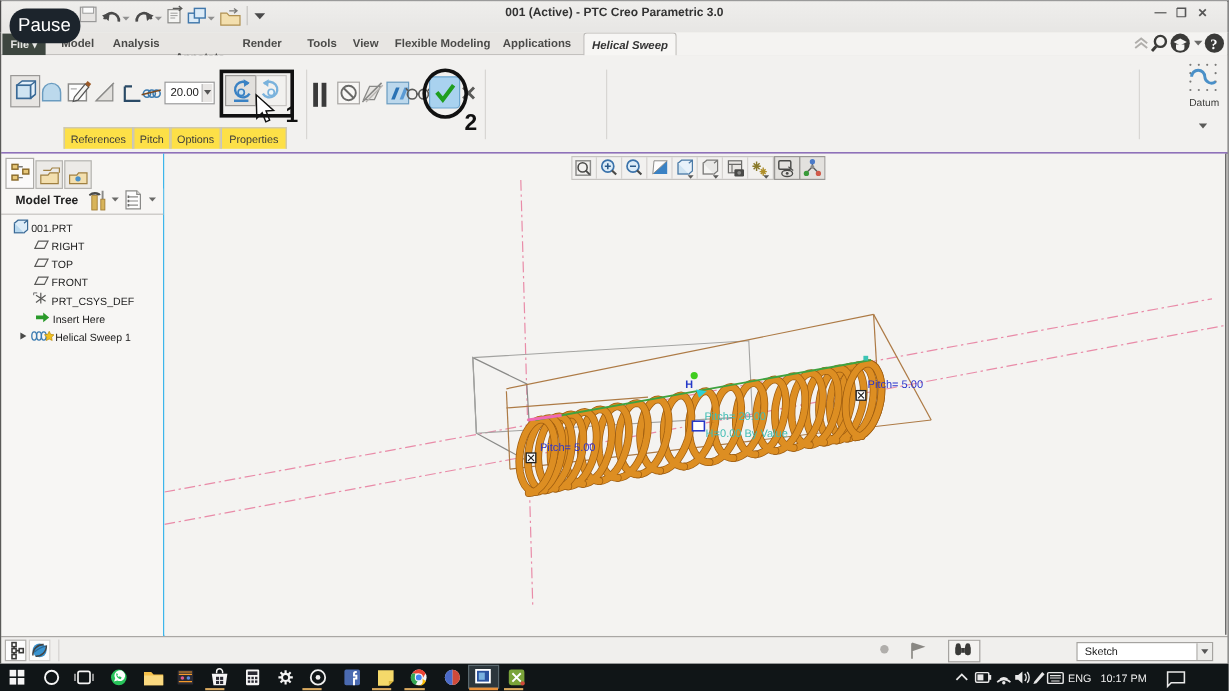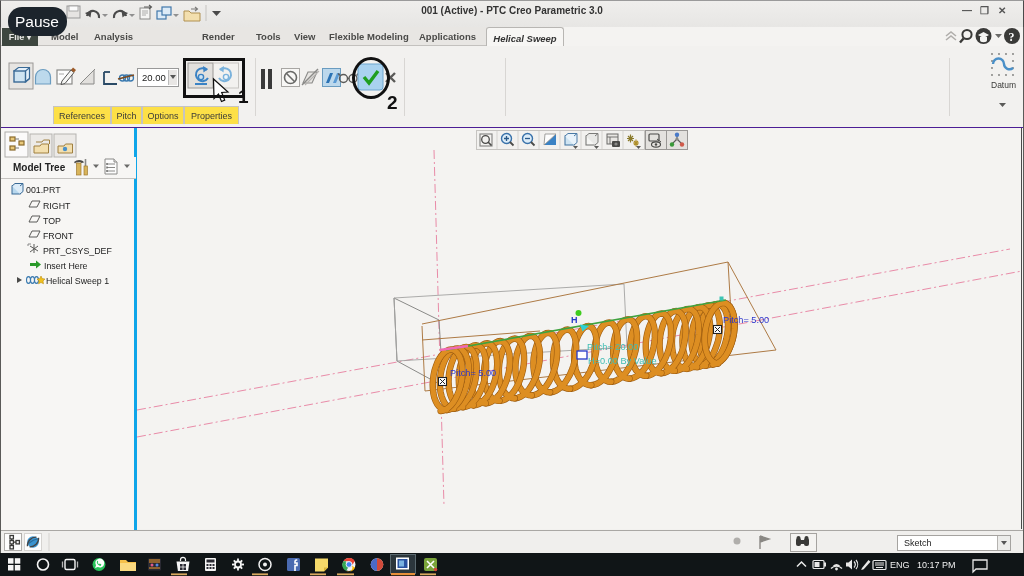--- a/index.html
+++ b/index.html
@@ -25,21 +25,21 @@
 .subtab { position:absolute; top:60px; height:18px; background:#fde047; border:1px solid #c6c4c1; border-bottom:none; font-size:9px; color:#3c3c3a; text-align:center; padding-top:4px; }
 #valbox { position:absolute; left:136px; top:22px; width:42px; height:19px; background:#fff; border:1px solid #999; font-size:9.5px; color:#222; padding:3px 0 0 4px; }
 #valbox .arr { position:absolute; right:1px; top:1px; width:9px; height:15px; background:#e8e6e4; border-left:1px solid #bbb; text-align:center; padding-top:5px; line-height:0; }
 
 
 #ann-rect { left:183px; top:58px; width:62px; height:40px; border:3px solid #111; }
 #ann-circ { left:352px; top:57px; width:38px; height:42px; border:3px solid #111; border-radius:50%; }
 .ann-num { font-size:19px; font-weight:bold; color:#111; }
 
 
-#lpanel { left:1px; top:128px; width:136px; height:402px; background:#f7f6f4; border-right:3px solid #0ea5e9; }
+#lpanel { left:1px; top:128px; width:136px; height:402px; background:#f7f6f4; border-right:1px solid #0ea5e9; }
 #mt-head { position:absolute; left:0; top:29px; width:135px; height:22px; border-bottom:1px solid #c5c3c0; background:#f7f6f4; }
 #mt-head b { position:absolute; left:12px; top:5px; font-size:10px; color:#222; }
 
 
 #canvas { left:137px; top:128px; width:885px; height:401px; background:#f4f3f1; border-right:1px solid #4a4a4a; }
 
 
 #statusbar { left:1px; top:530px; width:1022px; height:23px; background:#f0efed; border-top:1px solid #a9a7a4; }
 #sketchbox { position:absolute; left:896px; top:4px; width:114px; height:16px; background:#fff; border:1px solid #a5a3a0; font-size:9px; color:#222; padding:2px 0 0 6px; }
 #sketchbox .arr { position:absolute; right:0; top:0; width:13px; height:14px; background:#ececea; border-left:1px solid #b5b3b0; text-align:center; padding-top:5px; line-height:0; }

